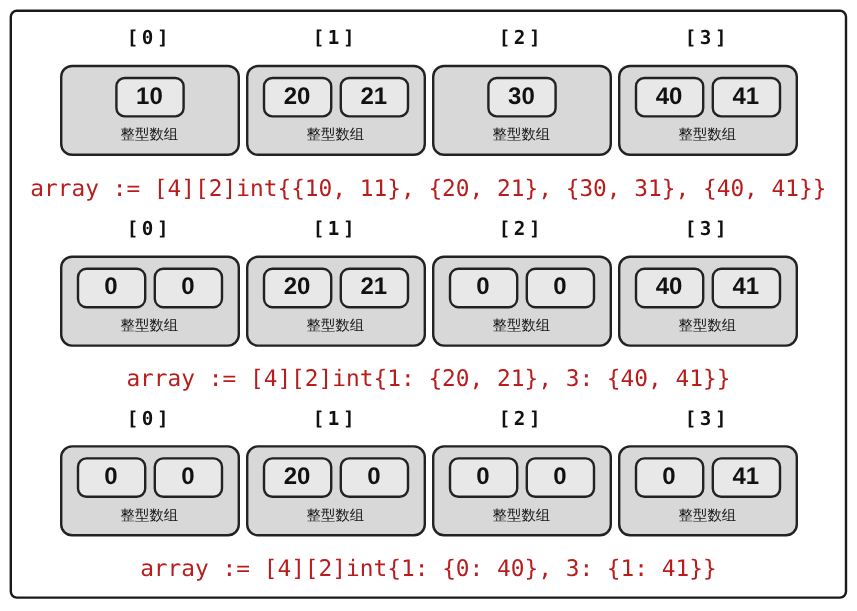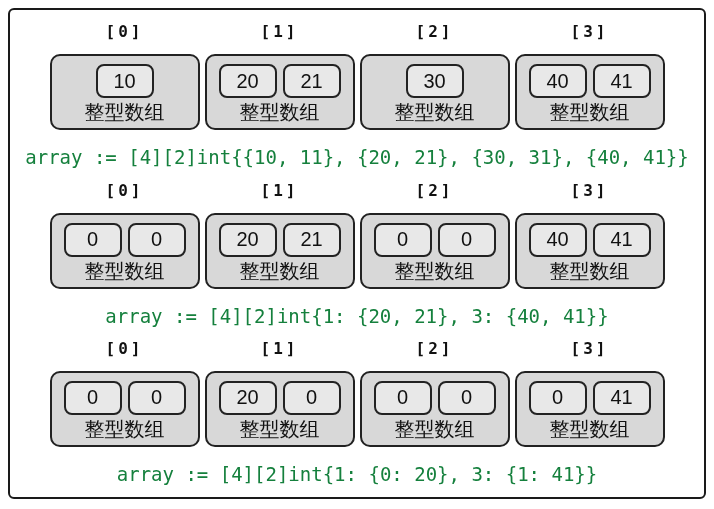--- a/index.html
+++ b/index.html
@@ -71,33 +71,34 @@
     height: 34px;
     background: #e8e8e8;
     border: 2px solid #222222;
     border-radius: 8px;
     display: flex;
     align-items: center;
     justify-content: center;
     font-family: "Liberation Sans", "DejaVu Sans", sans-serif;
     font-size: 20px;
     color: #111111;
+    font-weight: bold;
   }
   .cn {
     margin-top: 3px;
     font-family: "Liberation Sans", "DejaVu Sans", sans-serif;
-    font-size: 20px;
+    font-size: 12px;
     color: #111111;
     line-height: 22px;
   }
   .code {
     margin-top: 16px;
     font-family: "DejaVu Sans Mono", "Liberation Mono", monospace;
     font-size: 19px;
-    color: #15803d;
+    color: #b91c1c;
     white-space: pre;
     line-height: 22px;
   }
 </style>
 </head>
 <body>
 
 <div class="frame">
 
   <div class="section">
@@ -226,16 +227,16 @@
         <div class="idx">[3]</div>
         <div class="box">
           <div class="cells">
             <div class="cell">0</div>
             <div class="cell">41</div>
           </div>
           <div class="cn">整型数组</div>
         </div>
       </div>
     </div>
-    <div class="code">array := [4][2]int{1: {0: 20}, 3: {1: 41}}</div>
+    <div class="code">array := [4][2]int{1: {0: 40}, 3: {1: 41}}</div>
   </div>
 
 </div>
 
 </body></html>

